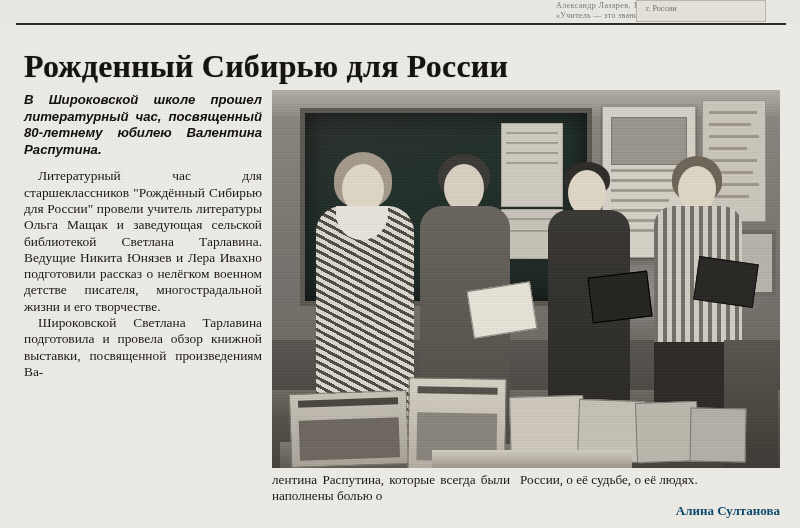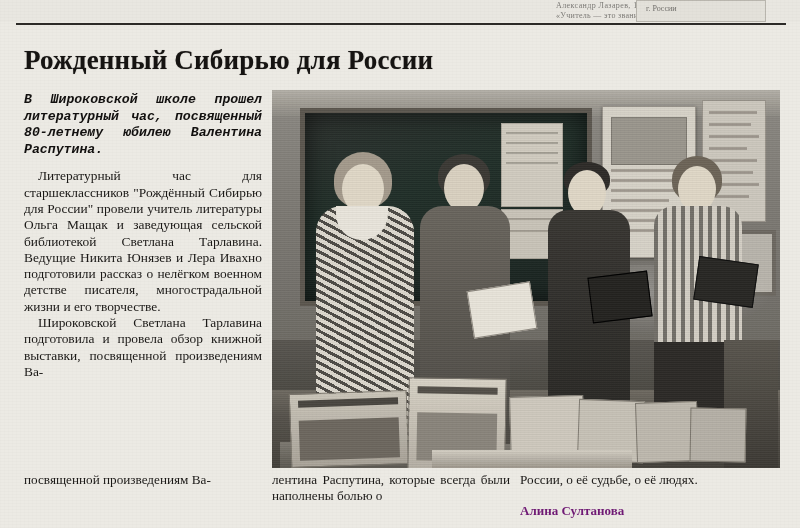--- a/index.html
+++ b/index.html
@@ -60,35 +60,35 @@
     width: 770px; height: 2px;
     background: #2d2b28;
   }
 
   .headline {
     position: absolute;
     left: 24px; top: 27px;
     width: 620px;
     font-family: "Liberation Serif", serif;
     font-weight: bold;
-    font-size: 27px;
+    font-size: 32px;
     letter-spacing: .2px;
     color: #161412;
     text-shadow: 0 0 1px rgba(0,0,0,.35);
   }
 
   
   .col-left {
     position: absolute;
     left: 24px; top: 92px;
     width: 238px;
     color: #1a1816;
   }
   .lead {
-    font-family: Liberation Mono, monospace;
+    font-family: Liberation Sans, sans-serif;
     font-weight: bold;
     font-style: italic;
     font-size: 13.2px;
     line-height: 16.6px;
     text-align: justify;
     margin: 0 0 10px 0;
     color: #131110;
   }
   .body-p {
     font-family: "Liberation Serif", serif;
@@ -255,24 +255,25 @@
     color: #1b1917;
     text-align: justify;
   }
   .bot-1 { left: 24px;  width: 238px; }
   .bot-2 { left: 272px; width: 238px; }
   .bot-3 { left: 520px; width: 260px; }
   .byline {
     position: absolute;
     left: 520px; top: 503px;
     width: 260px;
+    text-align: right;
     font-family: "Liberation Serif", serif;
     font-weight: bold;
     font-size: 13px;
-    color: #701a75;
+    color: #0c4a6e;
   }
 </style>
 </head>
 <body>
 
 <div class="page">
 
   <div class="top-strip">
     <div class="strip-frag frag-a">Александр Лазарев, 12 лет</div>
     <div class="strip-frag frag-b">«Учитель — это звание»</div>
@@ -374,19 +375,18 @@
     </div>
     <div class="bookB"></div>
     <div class="bookC"></div>
     <div class="bookD"></div>
     <div class="bookE"></div>
     <div class="shelfstack"></div>
 
     <div class="grain"></div>
   </div>
 
-  <div class="bot bot-1">посвященной произведениям Ва-</div>
   <div class="bot bot-2">лентина Распутина, которые всегда были наполнены болью о</div>
   <div class="bot bot-3">России, о её судьбе, о её людях.</div>
 
   <div class="byline">Алина Султанова</div>
 
 </div>
 
 </body></html>

